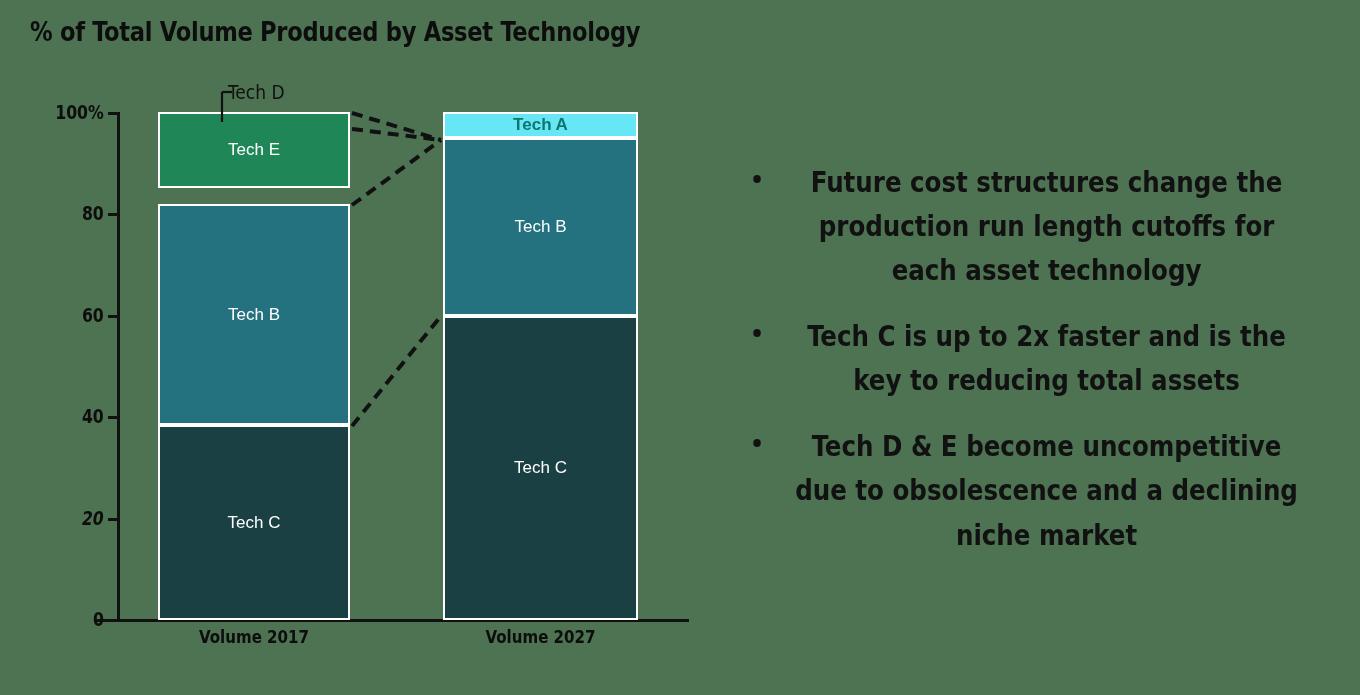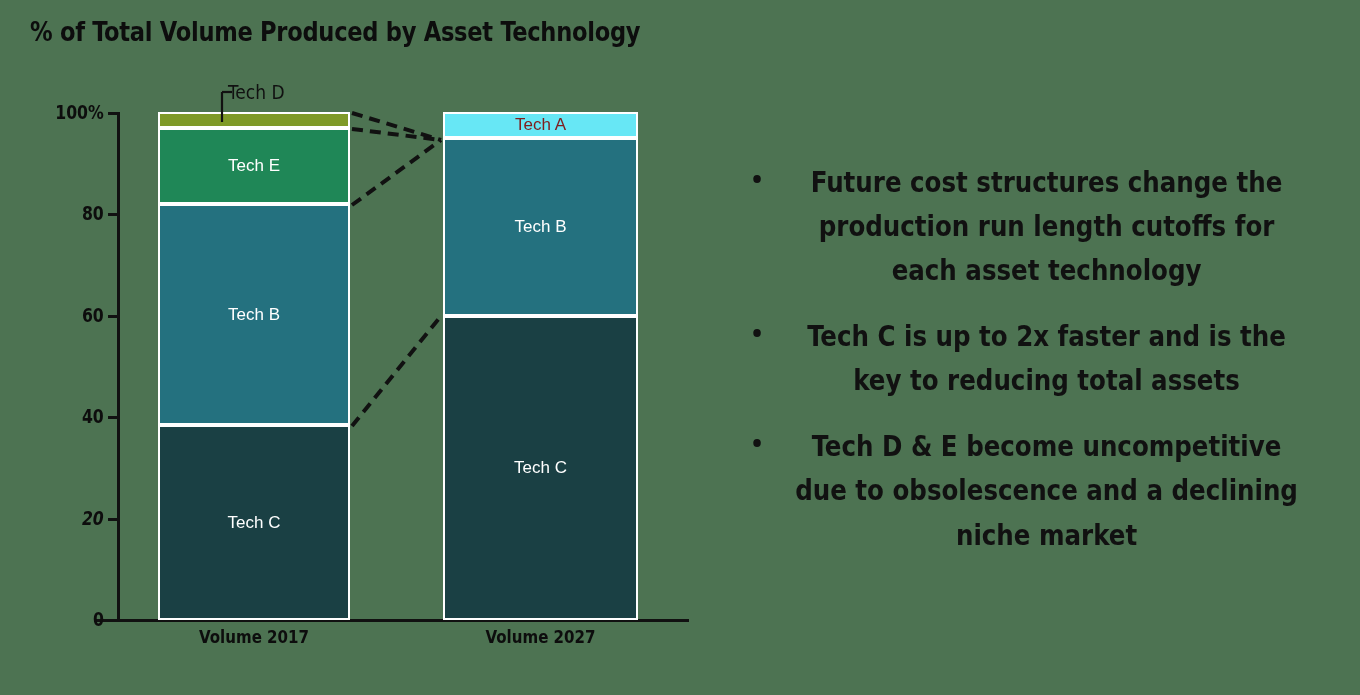--- a/index.html
+++ b/index.html
@@ -46,21 +46,21 @@
   .bar{position:absolute;box-sizing:border-box;}
   .seg{
     position:absolute;left:0;right:0;
     box-sizing:border-box;
     border:2.5px solid #ffffff;
     display:flex;align-items:center;justify-content:center;
     font-size:17px;
     color:#ffffff;
     overflow:hidden;
   }
-  .seg.dark-text{color:#7f1d1d;}
+  .seg.dark-text{color:#0f766e;font-weight:bold;}
   .seg-label{pointer-events:none;white-space:nowrap;}
 
   
   .cat-label{
     position:absolute;top:626px;
     font-family:"DejaVu Sans Condensed","Liberation Sans",sans-serif;
     font-weight:700;font-size:18px;color:#0d0d0d;
     text-align:center;white-space:nowrap;
     transform:scaleX(0.93);
   }
@@ -133,21 +133,21 @@
 
     <div class="tick" style="top:619px;"></div>
     <div class="tick-wrap" style="top:620px;">
         <span class="tick-label" style="top:-12px;">0</span>
       </div>
 
     <div class="bar" id="bar-2017" style="left:158px;top:112px;width:192px;height:508px;">
       <div class="seg" style="top:0px;height:16px;background:#7f9a28;">
         <span class="seg-label"></span>
       </div>
-      <div class="seg" style="top:16px;height:76px;background:#1f8757;text-align:right;">
+      <div class="seg" style="top:0;height:76px;background:#1f8757;text-align:right;">
         <span class="seg-label">Tech E</span>
       </div>
       <div class="seg" style="top:92px;height:221px;background:#24717f;">
         <span class="seg-label">Tech B</span>
       </div>
       <div class="seg" style="top:313px;height:195px;background:#1a4044;">
         <span class="seg-label">Tech C</span>
       </div>
     </div>
 

